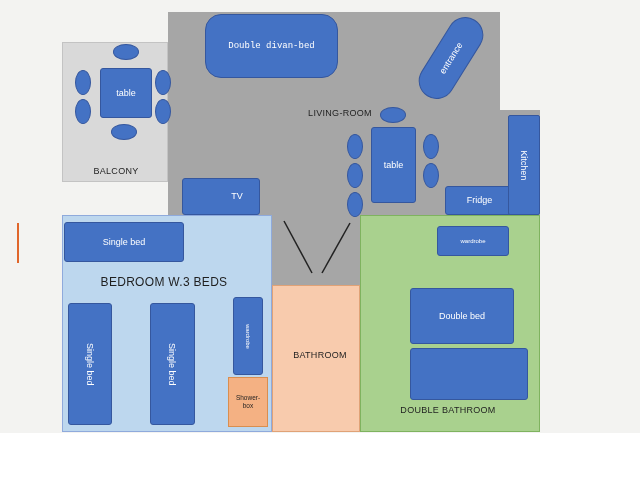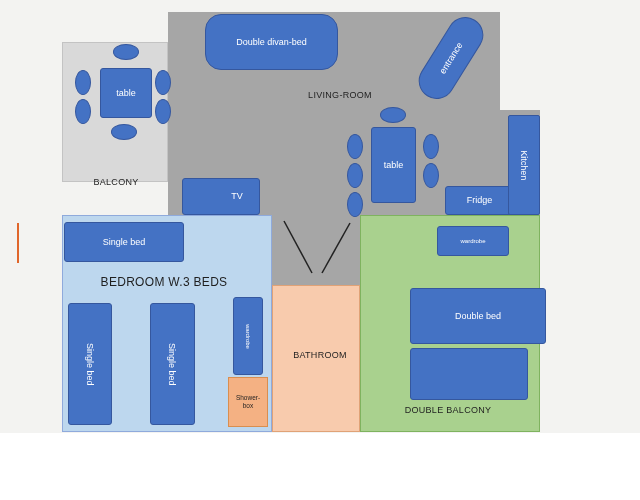--- a/index.html
+++ b/index.html
@@ -40,21 +40,21 @@
   <div class="abs room" style="left:272px;top:215px;width:88px;height:70px;background:#a6a6a6;"></div>
   <div class="abs room" style="left:62px;top:215px;width:210px;height:217px;background:#bdd7ee;border:1px solid #8faadc;"></div>
   <div class="abs room" style="left:272px;top:285px;width:88px;height:147px;background:#f8cbad;border:1px solid #e0a277;"></div>
   <div class="abs room" style="left:360px;top:215px;width:180px;height:217px;background:#a9d18e;border:1px solid #7fb35f;"></div>
 
   <svg class="abs" style="left:272px;top:215px;" width="88" height="70" viewBox="0 0 88 70">
     <line x1="12" y1="6" x2="40" y2="58" stroke="#222222" stroke-width="1.5"></line>
     <line x1="78" y1="8" x2="50" y2="58" stroke="#222222" stroke-width="1.5"></line>
   </svg>
 
-  <div class="abs furn rounded" style="left:205px;top:14px;width:133px;height:56px;">
+  <div class="abs furn rounded" style="left:205px;top:14px;width:133px;height:64px;font-family:Liberation Mono, monospace;">
       <span>Double divan-bed</span>
     </div>
 
   <div class="abs furn entrance" style="left:406px;top:40px;width:90px;height:36px;">
       <span>entrance</span>
     </div>
 
   <div class="abs chair" style="left:113px;top:44px;width:26px;height:16px;"></div>
   <div class="abs chair" style="left:111px;top:124px;width:26px;height:16px;"></div>
   <div class="abs chair" style="left:75px;top:70px;width:16px;height:25px;"></div>
@@ -103,25 +103,25 @@
       <span>wardrobe</span>
     </div>
 
   <div class="abs shower tiny pre" style="left:228px;top:377px;width:40px;height:50px;font-size:6.5px;"><span class="pre">Shower-
 box</span></div>
 
   <div class="abs furn tiny" style="left:437px;top:226px;width:72px;height:30px;font-size:6px;">
       <span>wardrobe</span>
     </div>
 
-  <div class="abs furn" style="left:410px;top:288px;width:136px;height:56px;align-items:center;">
+  <div class="abs furn" style="left:410px;top:288px;width:104px;height:56px;align-items:center;">
       <span>Double bed</span>
     </div>
 
   <div class="abs furn" style="left:410px;top:348px;width:118px;height:52px;"></div>
 
-  <div class="abs room-label" style="left:285px;top:88px;width:110px;height:14px;text-align:right;">LIVING-ROOM</div>
-  <div class="abs room-label" style="left:76px;top:164px;width:80px;height:14px;margin-top:11px;">BALCONY</div>
+  <div class="abs room-label" style="left:285px;top:106px;width:110px;height:14px;text-align:right;">LIVING-ROOM</div>
+  <div class="abs room-label" style="left:76px;top:164px;width:80px;height:14px;">BALCONY</div>
   <div class="abs room-label small-label" style="left:84px;top:275px;width:160px;height:13px;">BEDROOM W.3 BEDS</div>
   <div class="abs room-label" style="left:276px;top:348px;width:88px;height:14px;">BATHROOM</div>
-  <div class="abs room-label" style="left:368px;top:403px;width:160px;height:14px;">DOUBLE BALCONY</div>
+  <div class="abs room-label" style="left:368px;top:403px;width:160px;height:14px;">DOUBLE BATHROOM</div>
 
 </div>
 
 </body></html>

